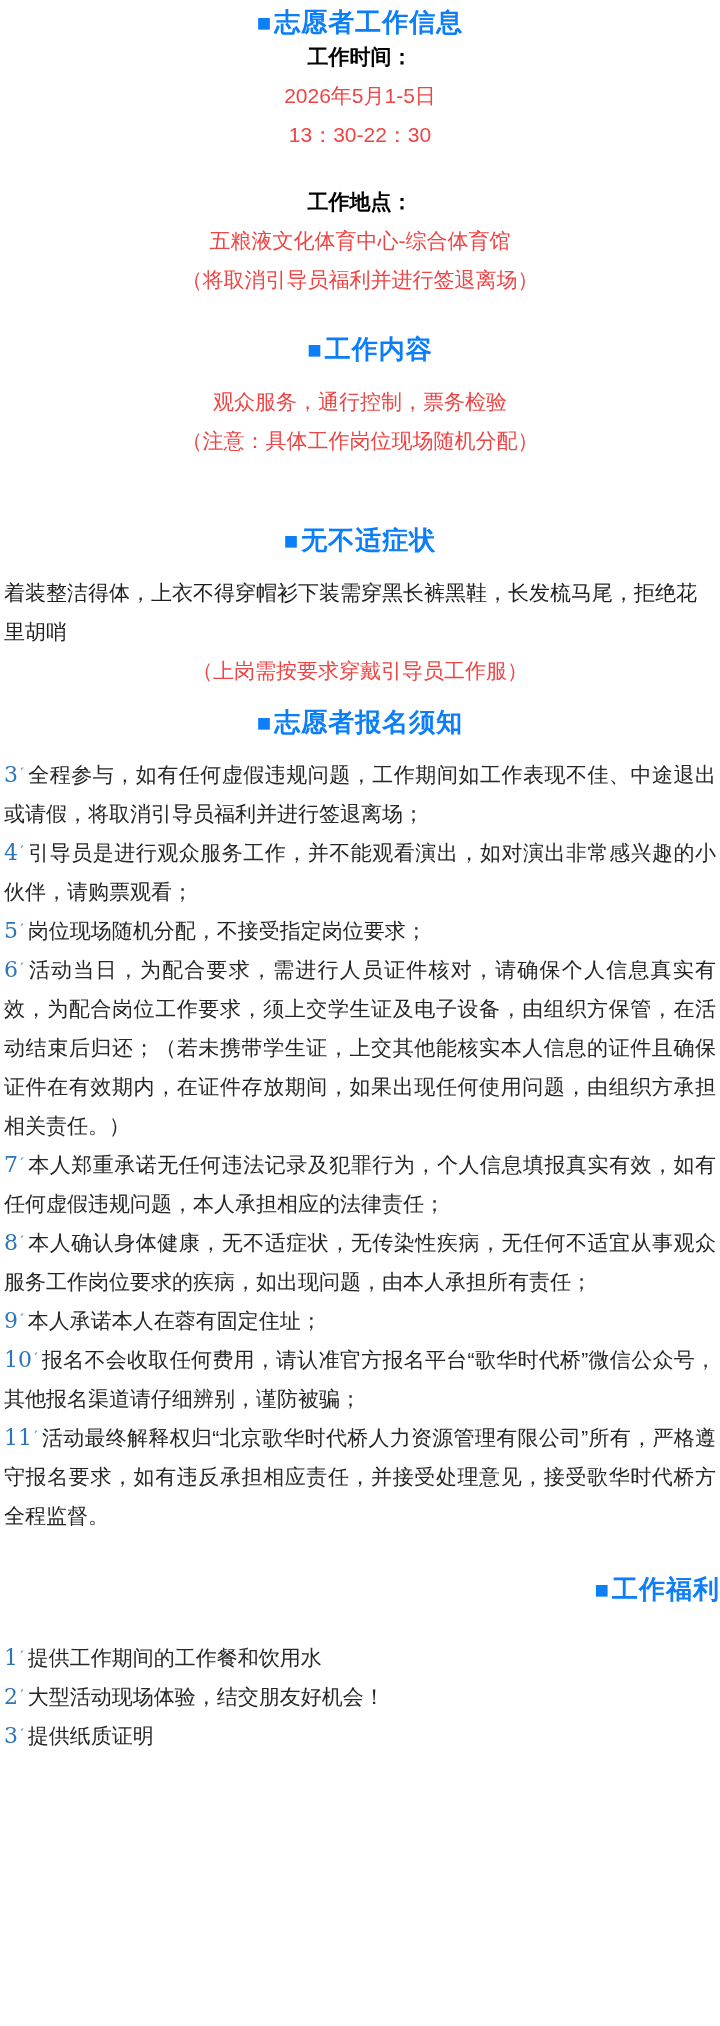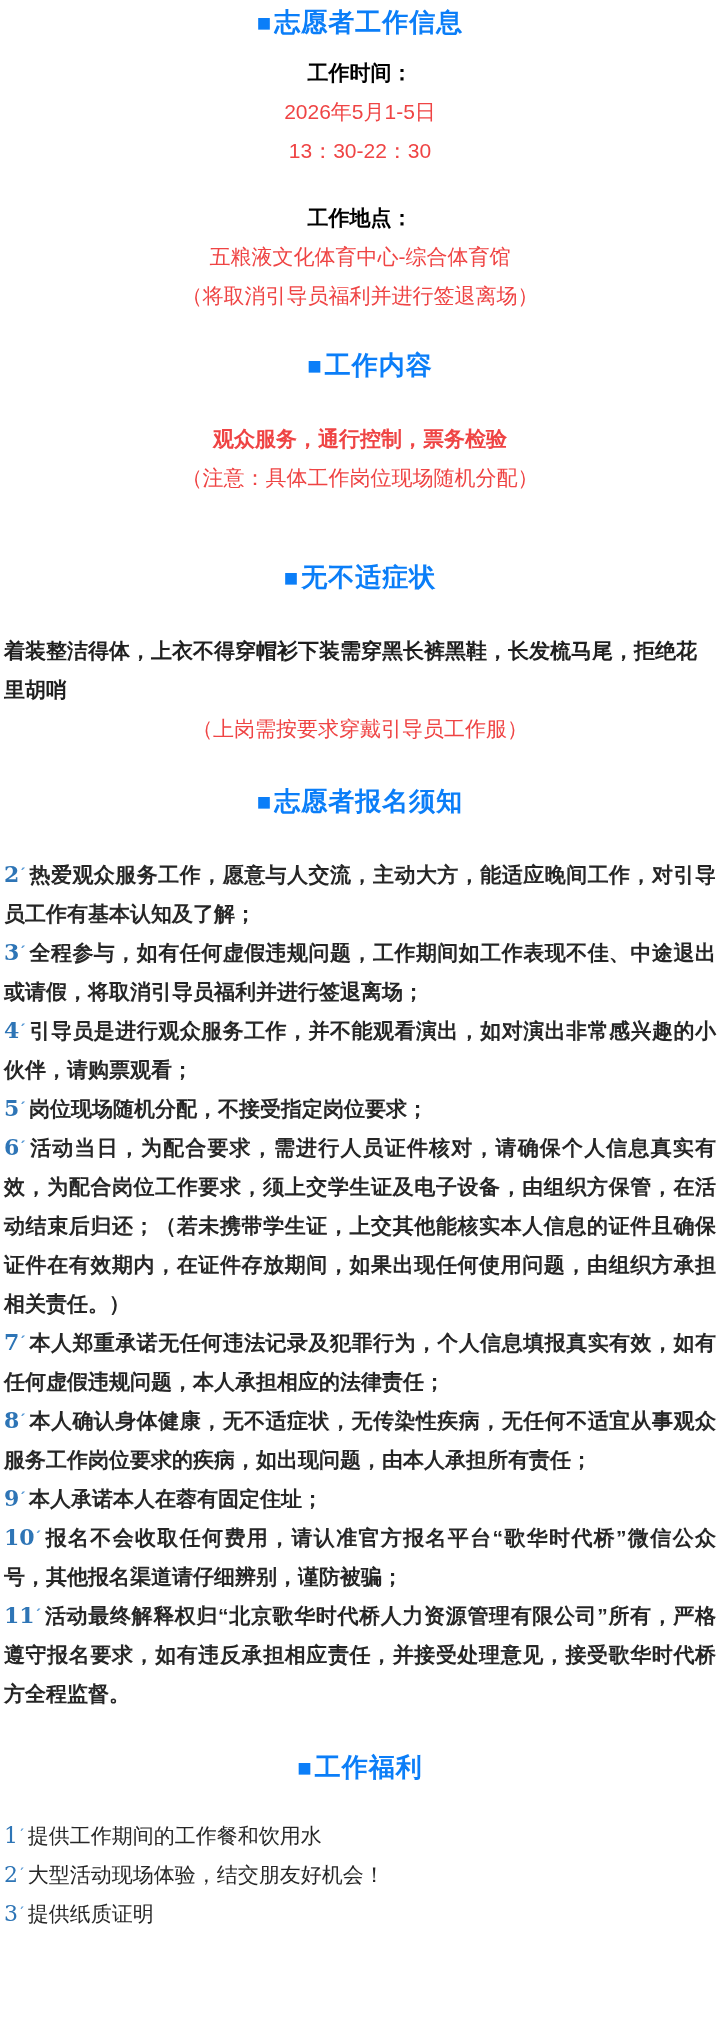--- a/index.html
+++ b/index.html
@@ -4,33 +4,33 @@
 <style>
   html,body{margin:0;padding:0;background:#ffffff;}
   body{
     width:720px;
     font-family:"Liberation Sans","DejaVu Sans",sans-serif;
     color:#1f1f1f;
     padding:8px 0 32px;
     box-sizing:border-box;
   }
   .c{ text-align:center; font-size:21px; line-height:39px; color:#ef4444; }
-  .b{ font-weight:bold; color:#000;margin-top:16px; }
+  .b{ font-weight:bold; color:#000; }
   .heading{
     margin:0; text-align:center;
     font-size:26px; line-height:28px;
     font-weight:bold; color:#0b7ef8;
     letter-spacing:1px;
   }
   .heading .bullet{ font-size:24px; margin-right:2px; }
   .mt28{ margin-top:28px; }
-  .mt30{ margin-top:39px;font-weight:bold; }
+  .mt30{ margin-top:18px; }
   .mt34{ margin-top:34px; }
   .mt36{ margin-top:36px;padding-left:20px; }
-  .mt40{ margin-top:40px; }
+  .mt40{ margin-top:40px;text-align:right; }
   .mt66{ margin-top:66px; }
   .dress-para{
     font-size:21px; line-height:39px; text-align:left;
     padding:0 4px; color:#1f1f1f;
   }
   .list{ padding:0 4px; }
   .item{
     font-size:21px; line-height:39px;
     text-align:justify; color:#262626;
   }
@@ -63,21 +63,20 @@
 <div class="c">（注意：具体工作岗位现场随机分配）</div>
 
 <h2 class="heading mt66"><span class="bullet">■</span><span>无不适症状</span></h2>
 
 <div class="dress-para mt30">着装整洁得体，上衣不得穿帽衫下装需穿黑长裤黑鞋，长发梳马尾，拒绝花里胡哨</div>
 <div class="c">（上岗需按要求穿戴引导员工作服）</div>
 
 <h2 class="heading mt30"><span class="bullet">■</span><span>志愿者报名须知</span></h2>
 
 <div class="list mt30">
-  <div class="item"><span class="num">2</span><span class="tick">ˊ</span><span>热爱观众服务工作，愿意与人交流，主动大方，能适应晚间工作，对引导员工作有基本认知及了解；</span></div>
   <div class="item"><span class="num">3</span><span class="tick">ˊ</span><span>全程参与，如有任何虚假违规问题，工作期间如工作表现不佳、中途退出或请假，将取消引导员福利并进行签退离场；</span></div>
   <div class="item"><span class="num">4</span><span class="tick">ˊ</span><span>引导员是进行观众服务工作，并不能观看演出，如对演出非常感兴趣的小伙伴，请购票观看；</span></div>
   <div class="item"><span class="num">5</span><span class="tick">ˊ</span><span>岗位现场随机分配，不接受指定岗位要求；</span></div>
   <div class="item"><span class="num">6</span><span class="tick">ˊ</span><span>活动当日，为配合要求，需进行人员证件核对，请确保个人信息真实有效，为配合岗位工作要求，须上交学生证及电子设备，由组织方保管，在活动结束后归还；（若未携带学生证，上交其他能核实本人信息的证件且确保证件在有效期内，在证件存放期间，如果出现任何使用问题，由组织方承担相关责任。）</span></div>
   <div class="item"><span class="num">7</span><span class="tick">ˊ</span><span>本人郑重承诺无任何违法记录及犯罪行为，个人信息填报真实有效，如有任何虚假违规问题，本人承担相应的法律责任；</span></div>
   <div class="item"><span class="num">8</span><span class="tick">ˊ</span><span>本人确认身体健康，无不适症状，无传染性疾病，无任何不适宜从事观众服务工作岗位要求的疾病，如出现问题，由本人承担所有责任；</span></div>
   <div class="item"><span class="num">9</span><span class="tick">ˊ</span><span>本人承诺本人在蓉有固定住址；</span></div>
   <div class="item"><span class="num">10</span><span class="tick">ˊ</span><span>报名不会收取任何费用，请认准官方报名平台“歌华时代桥”微信公众号，其他报名渠道请仔细辨别，谨防被骗；</span></div>
   <div class="item"><span class="num">11</span><span class="tick">ˊ</span><span>活动最终解释权归“北京歌华时代桥人力资源管理有限公司”所有，严格遵守报名要求，如有违反承担相应责任，并接受处理意见，接受歌华时代桥方全程监督。</span></div>
 </div>

